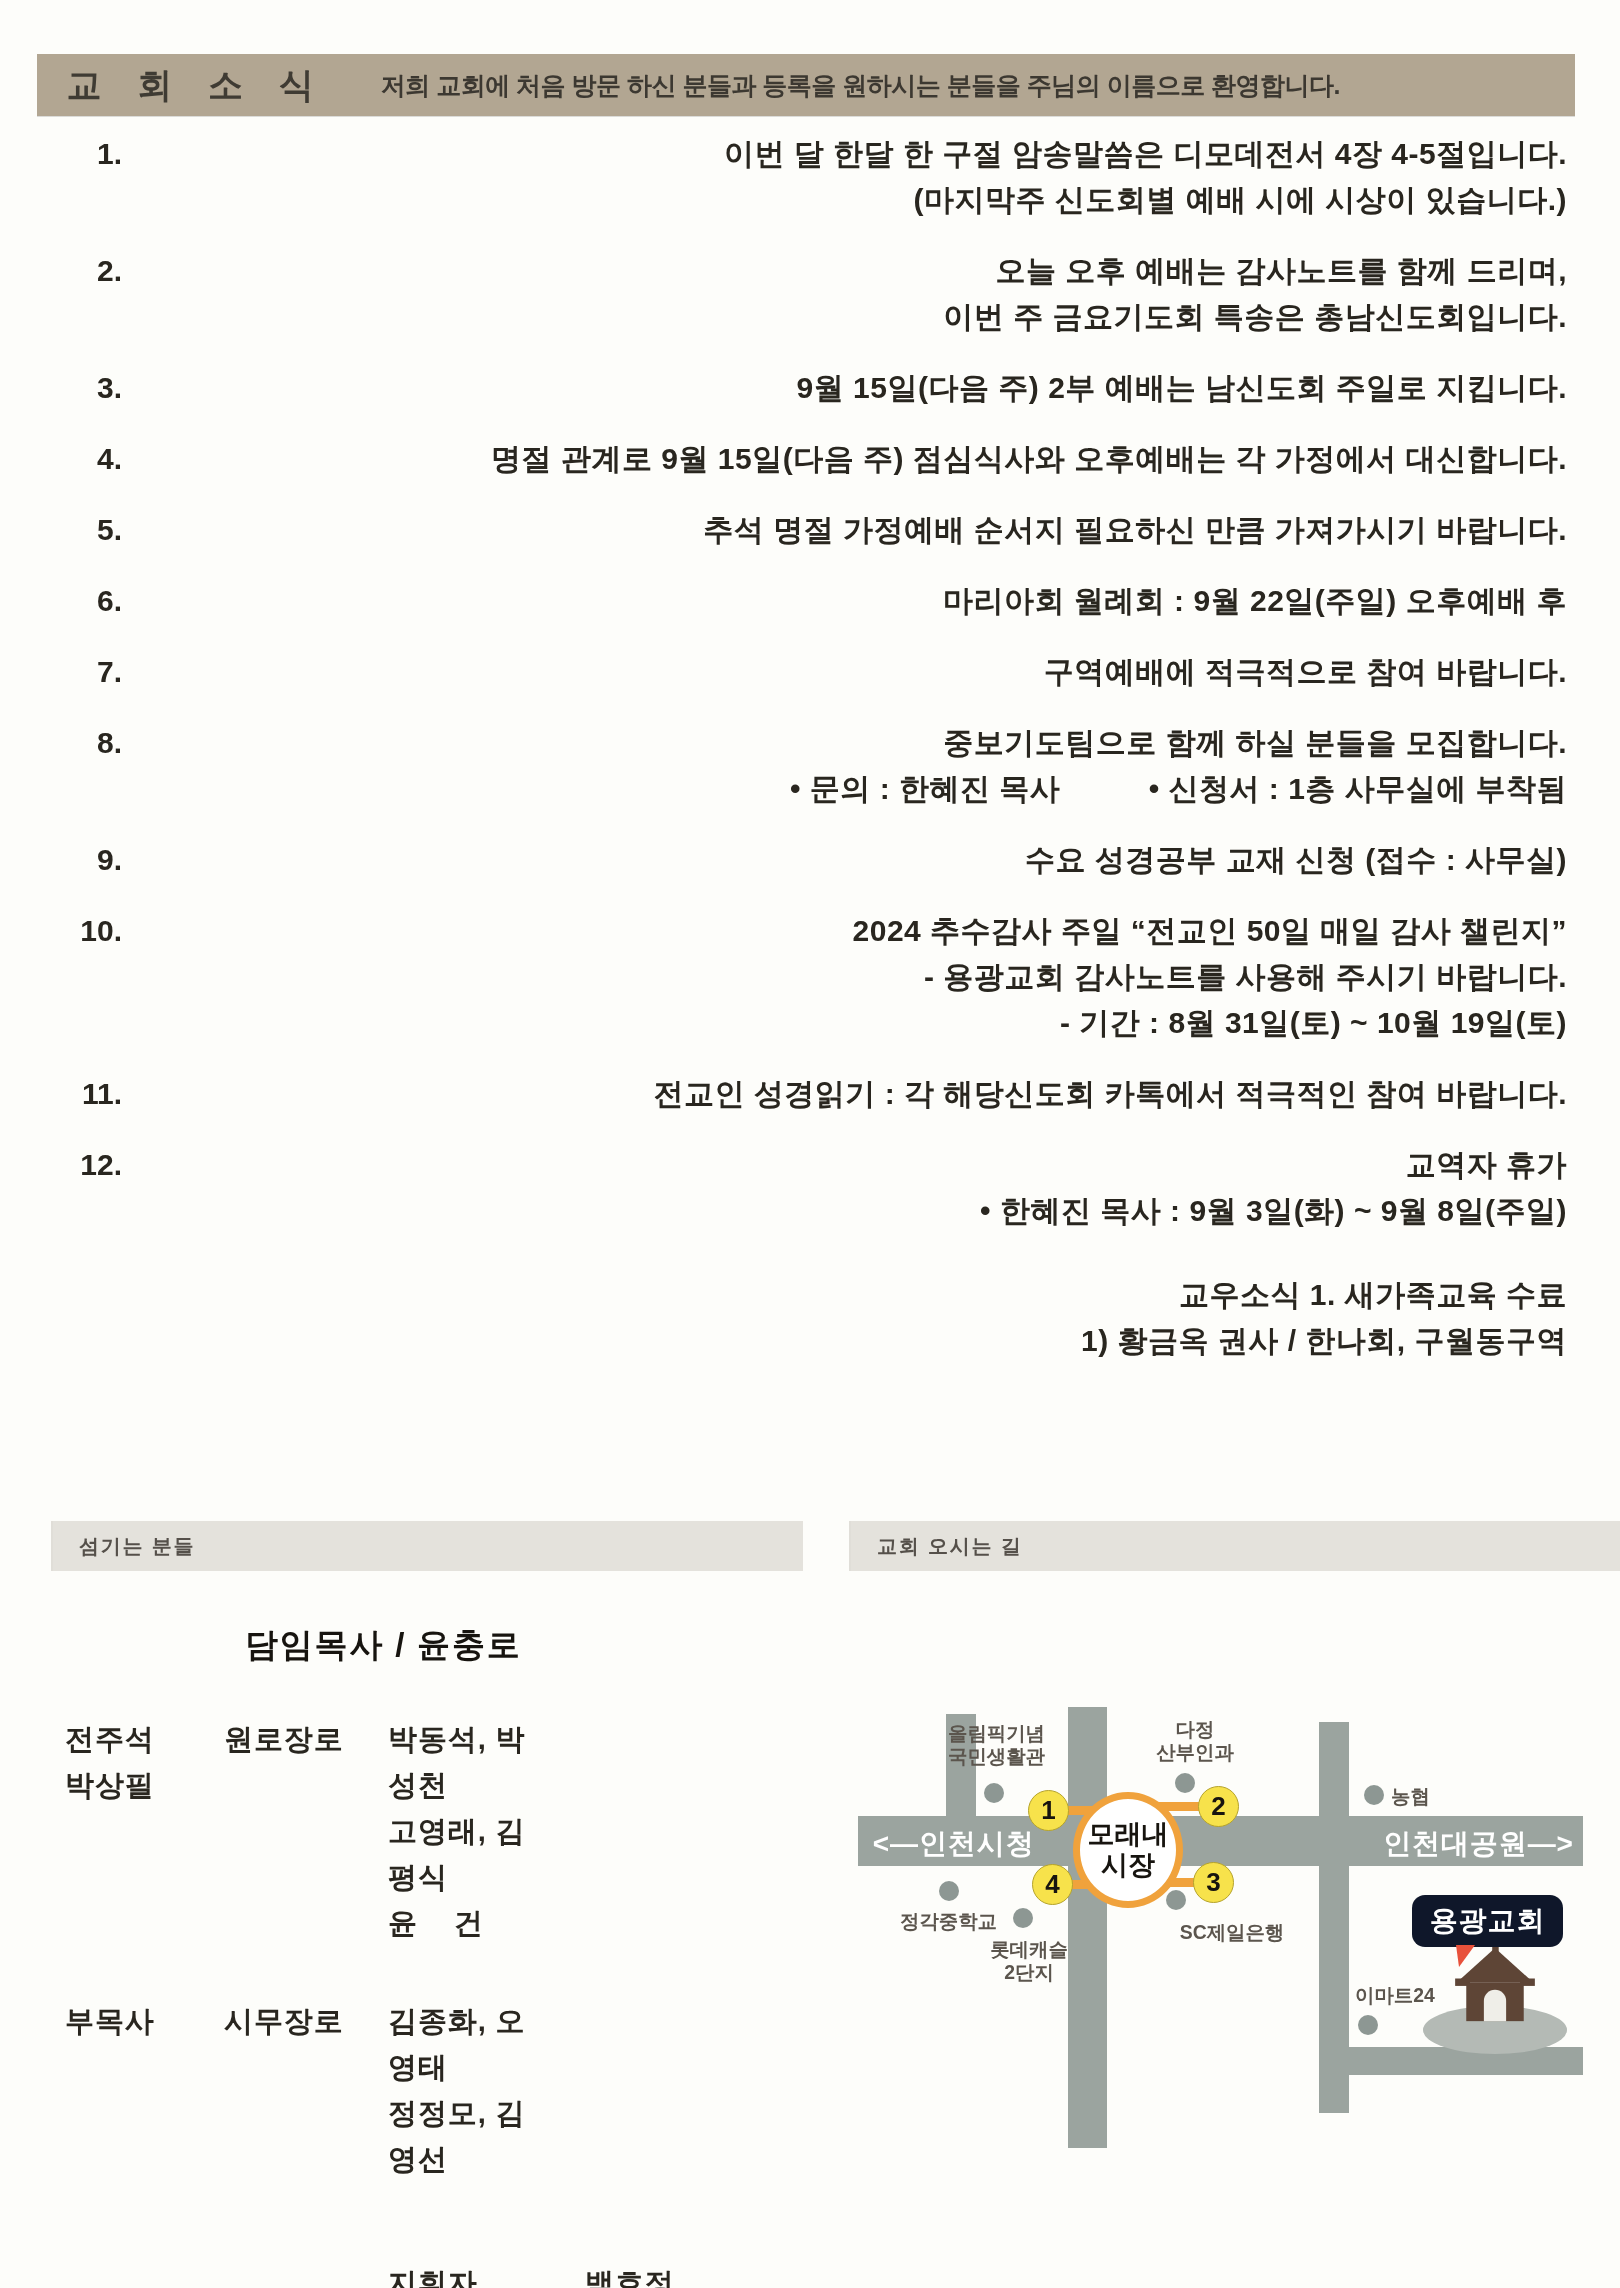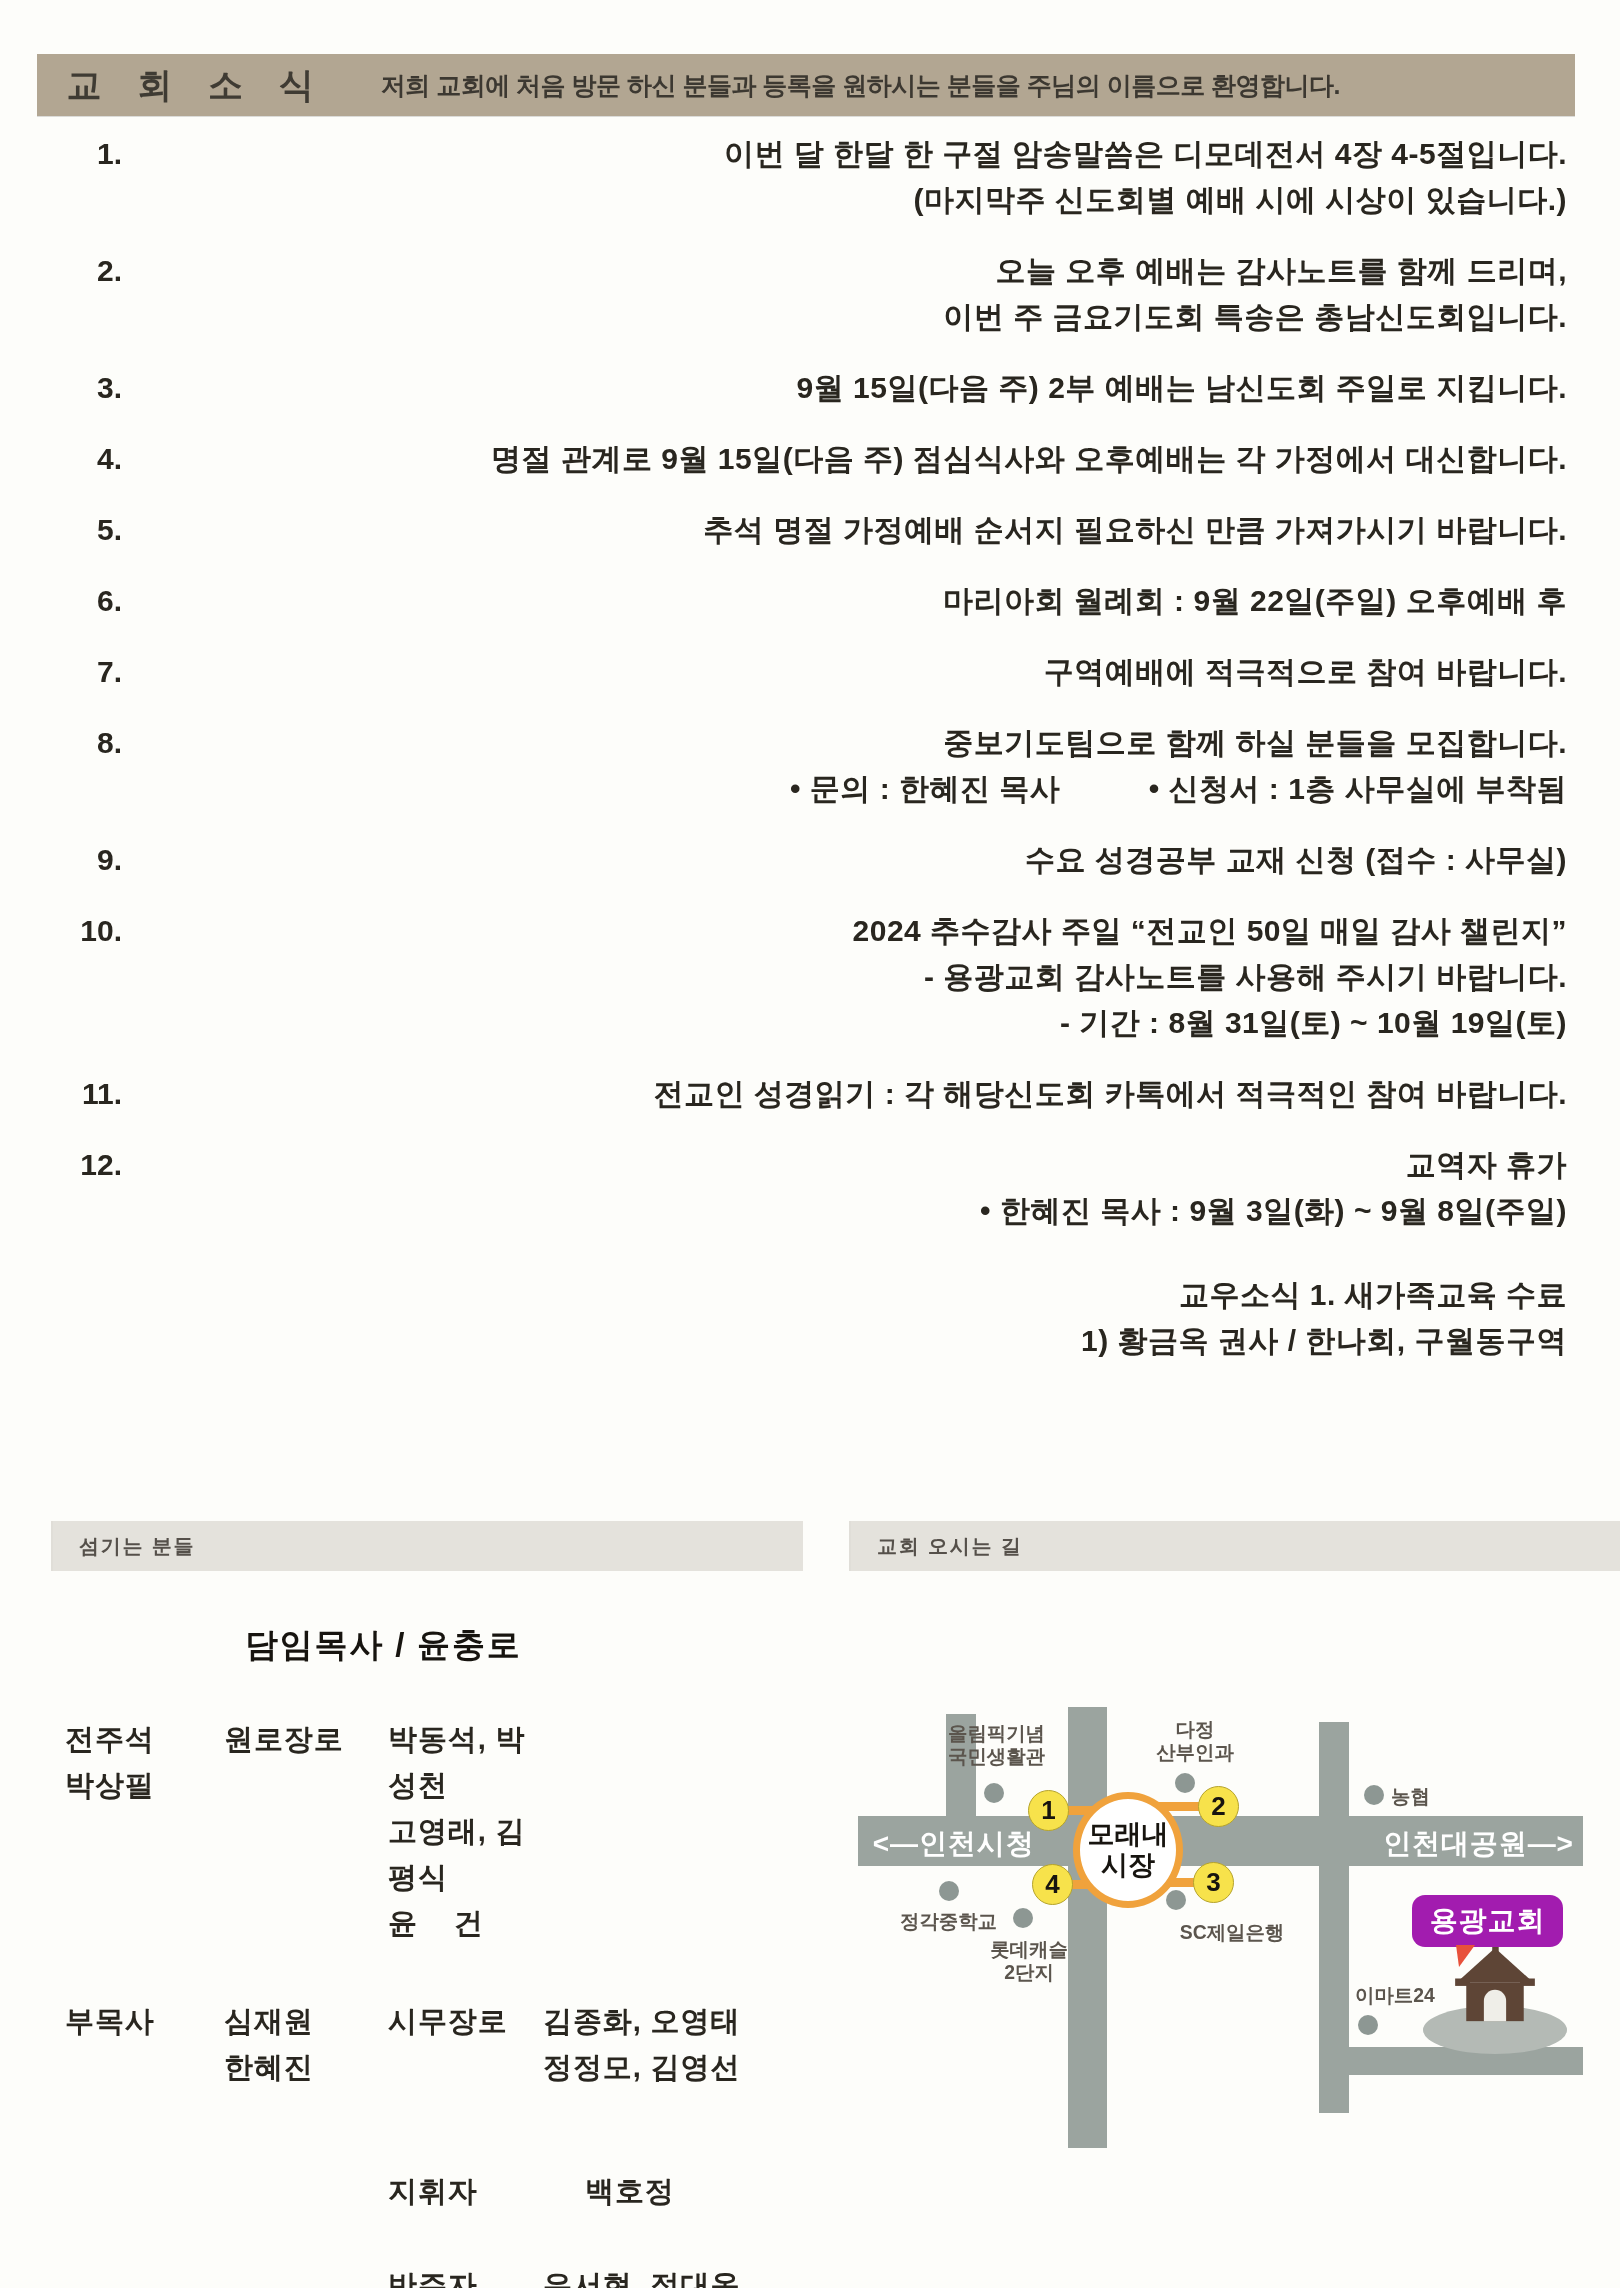--- a/index.html
+++ b/index.html
@@ -115,21 +115,21 @@
   }
   #lbl-olympic{left:74px;top:14.8px;width:129px;}
   #lbl-dajeong{left:286px;top:11px;width:102px;}
   #lbl-nonghyup{left:533px;top:78px;text-align:left;}
   #lbl-jeonggak{left:26px;top:203px;width:129px;}
   #lbl-lotte{left:120px;top:231px;width:102px;}
   #lbl-scbank{left:305px;top:214px;width:138px;}
   #lbl-emart{left:497px;top:277px;width:102px;text-align:left;}
   .church-bubble{
     position:absolute;left:554px;top:188px;width:151px;height:52px;
-    background:#a21caf;border-radius:13px;z-index:5;
+    background:#0f172a;border-radius:13px;z-index:5;
     display:flex;align-items:center;justify-content:center;
     font-size:28px;font-weight:bold;color:#fff;letter-spacing:0.9px;
   }
   .church-bubble-tail{
     position:absolute;left:598px;top:238px;width:0;height:0;z-index:5;
     border-top:22px solid #e8513b;border-left:3.7px solid transparent;
     border-right:16.6px solid transparent;
   }
   .church-base{
     position:absolute;left:565px;top:299px;width:144px;height:48px;
@@ -257,22 +257,20 @@
     <div class="cell names">전주석
 박상필</div>
     <div class="cell role">원로장로</div>
     <div class="cell names names-b">박동석, 박성천
 고영래, 김평식
 윤    건</div>
   </div>
 
   <div class="staff-row row-b">
     <div class="cell role">부목사</div>
-    <div class="cell names">심재원
-한혜진</div>
     <div class="cell role">시무장로</div>
     <div class="cell names names-b">김종화, 오영태
 정정모, 김영선</div>
   </div>
 
   <div class="staff-row row-c">
     <div class="cell role"></div>
     <div class="cell names"></div>
     <div class="cell role">지휘자</div>
     <div class="cell names names-b">백호정</div>

